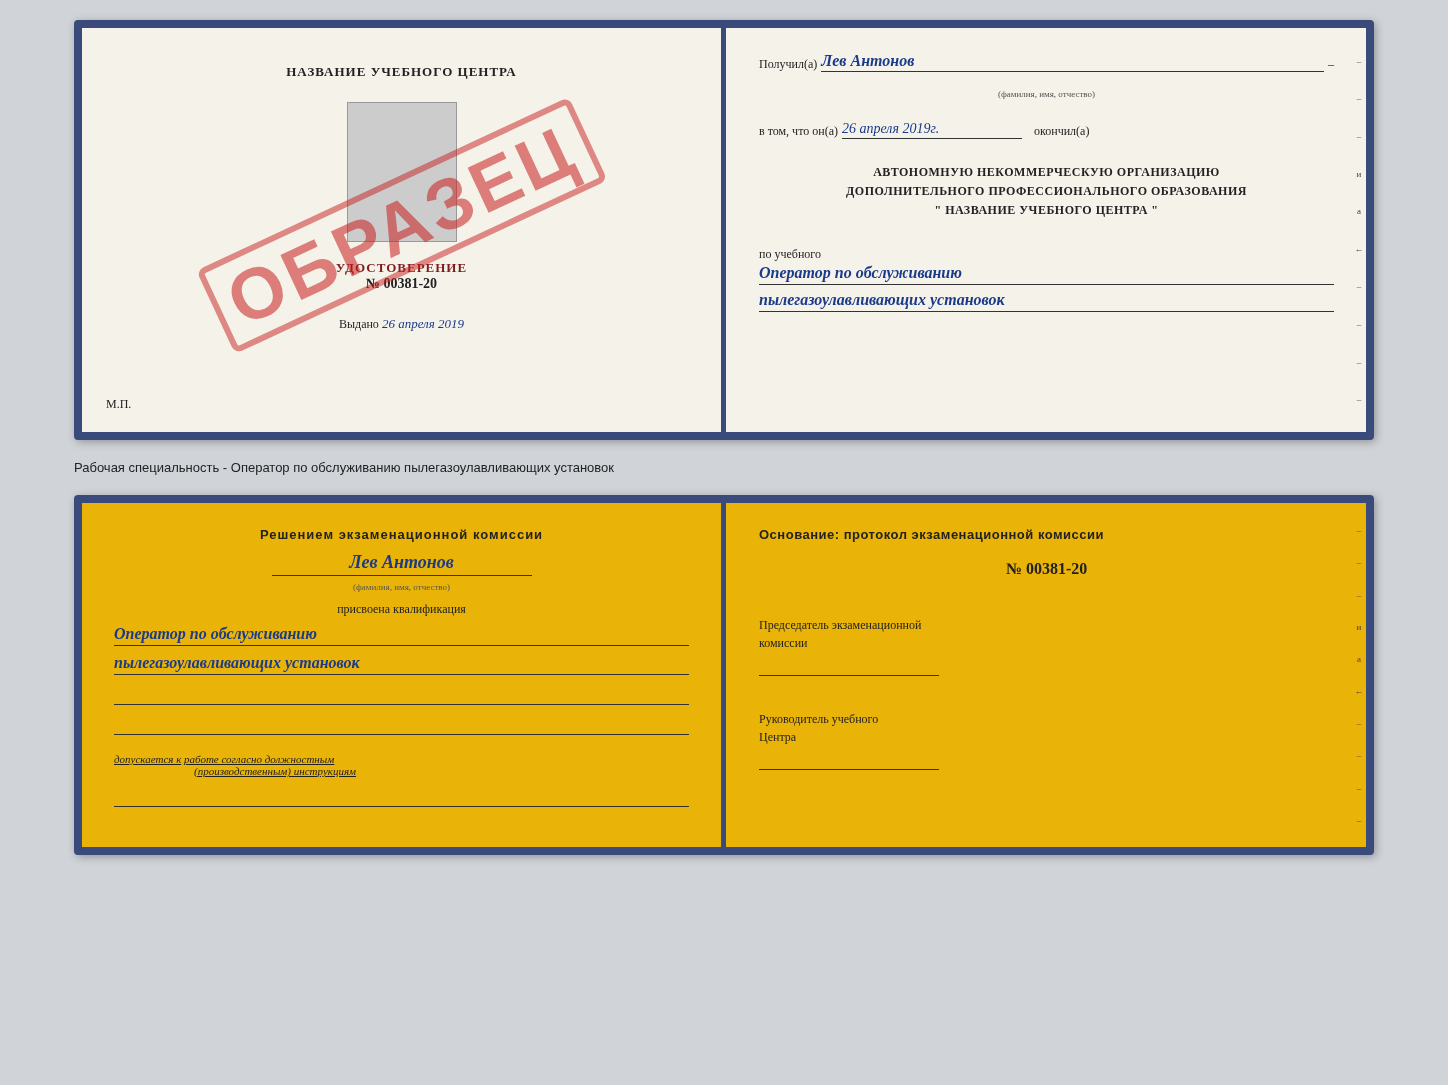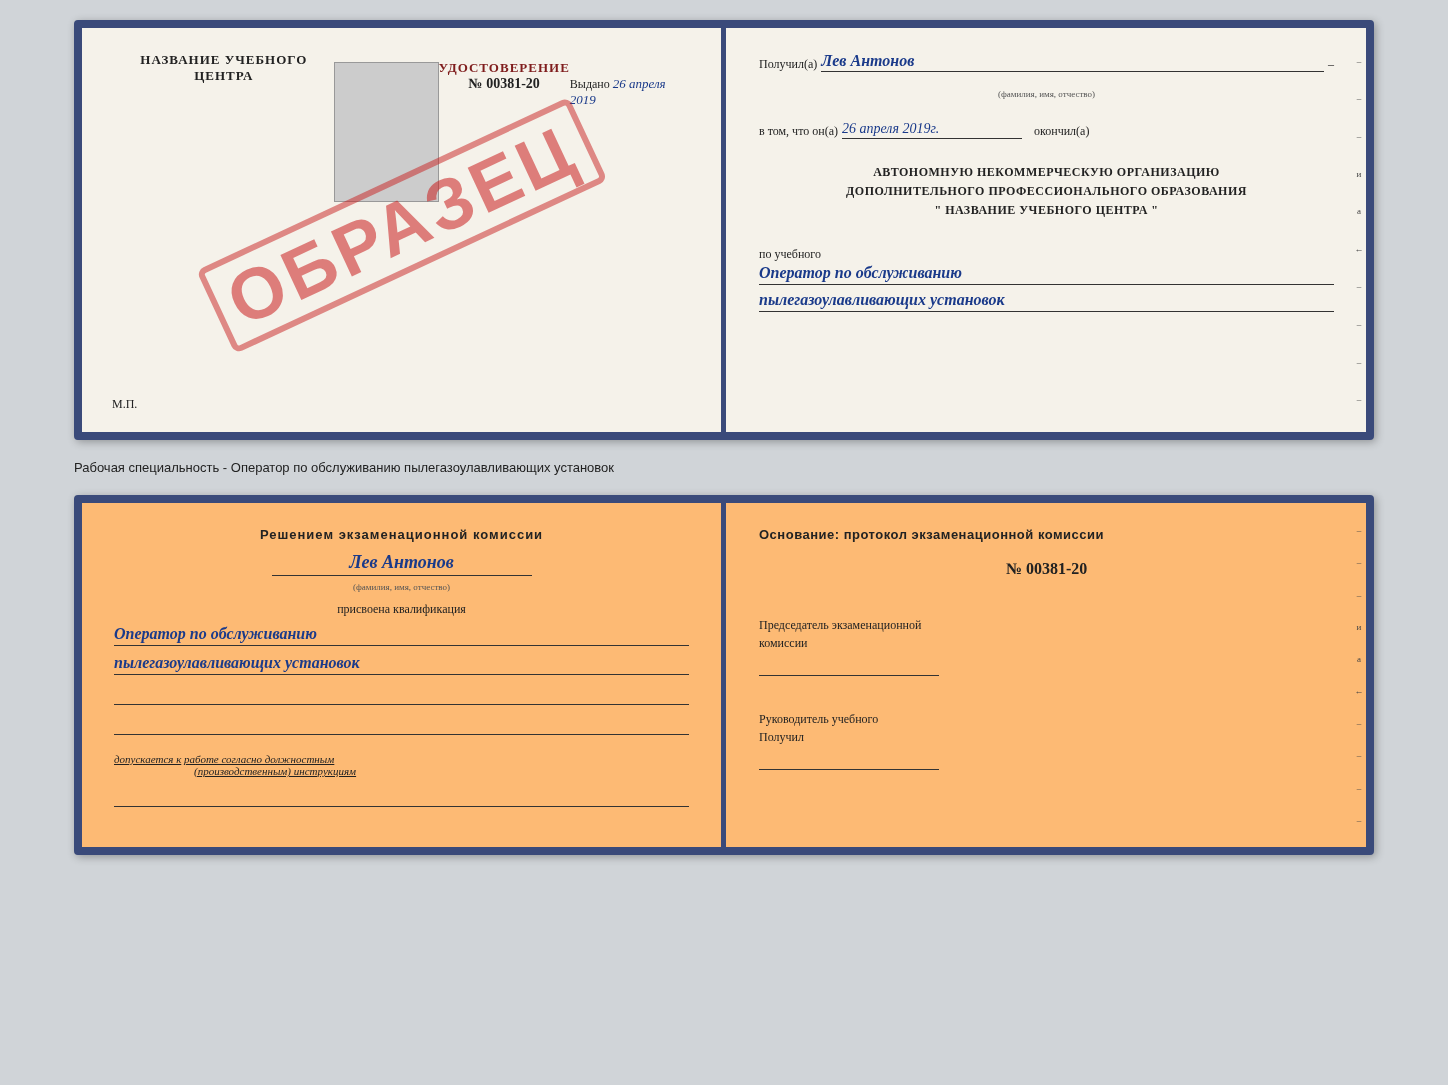--- a/index.html
+++ b/index.html
@@ -39,24 +39,26 @@
       top: 0;
       bottom: 0;
       width: 4px;
       background: #3a4a7a;
       transform: translateX(-50%);
     }
 
     
     .cert-left {
       flex: 1;
-      padding: 24px 32px;
+      padding: 36px 32px;
       position: relative;
       border-right: 2px solid #3a4a7a;
       display: flex;
+      flex-direction: column;
+      align-items: center;
       overflow: hidden;
     }
 
     
     .cert-right {
       flex: 1;
       padding: 24px 32px 24px 36px;
       display: flex;
       flex-direction: column;
       gap: 12px;
@@ -103,21 +105,21 @@
     .cert-issued {
       font-size: 12px;
       margin-top: 24px;
       color: #222;
     }
 
     .cert-mp {
       font-size: 12px;
       position: absolute;
       bottom: 20px;
-      left: 30px;
+      left: 24px;
       color: #222;
     }
 
     
     .stamp-obrazec {
       position: absolute;
       top: 50%;
       left: 50%;
       transform: translate(-50%, -55%) rotate(-25deg);
       font-size: 72px;
@@ -232,21 +234,21 @@
       color: #222;
       text-align: left;
       width: 100%;
       padding: 4px 0;
       font-family: Arial, sans-serif;
     }
 
     
     .bottom-book {
       display: flex;
-      background: #fdba74;
+      background: #eab308;
       border: 8px solid #3a4a7a;
       border-radius: 4px;
       position: relative;
       min-height: 360px;
       box-shadow: 2px 2px 8px rgba(0,0,0,0.3);
     }
 
     .bottom-book::after {
       content: '';
       position: absolute;
@@ -515,21 +517,21 @@
         <div class="br-label">
           <span>Председатель экзаменационной</span><br>
           <span>комиссии</span>
         </div>
         <div class="br-underline"></div>
       </div>
 
       <div style="margin-top:16px;">
         <div class="br-label">
           <span>Руководитель учебного</span><br>
-          <span>Получил</span>
+          <span>Центра</span>
         </div>
         <div class="br-underline"></div>
       </div>
 
       <div class="right-markers">
         <span>–</span>
         <span>–</span>
         <span>–</span>
         <span>и</span>
         <span>а</span>

